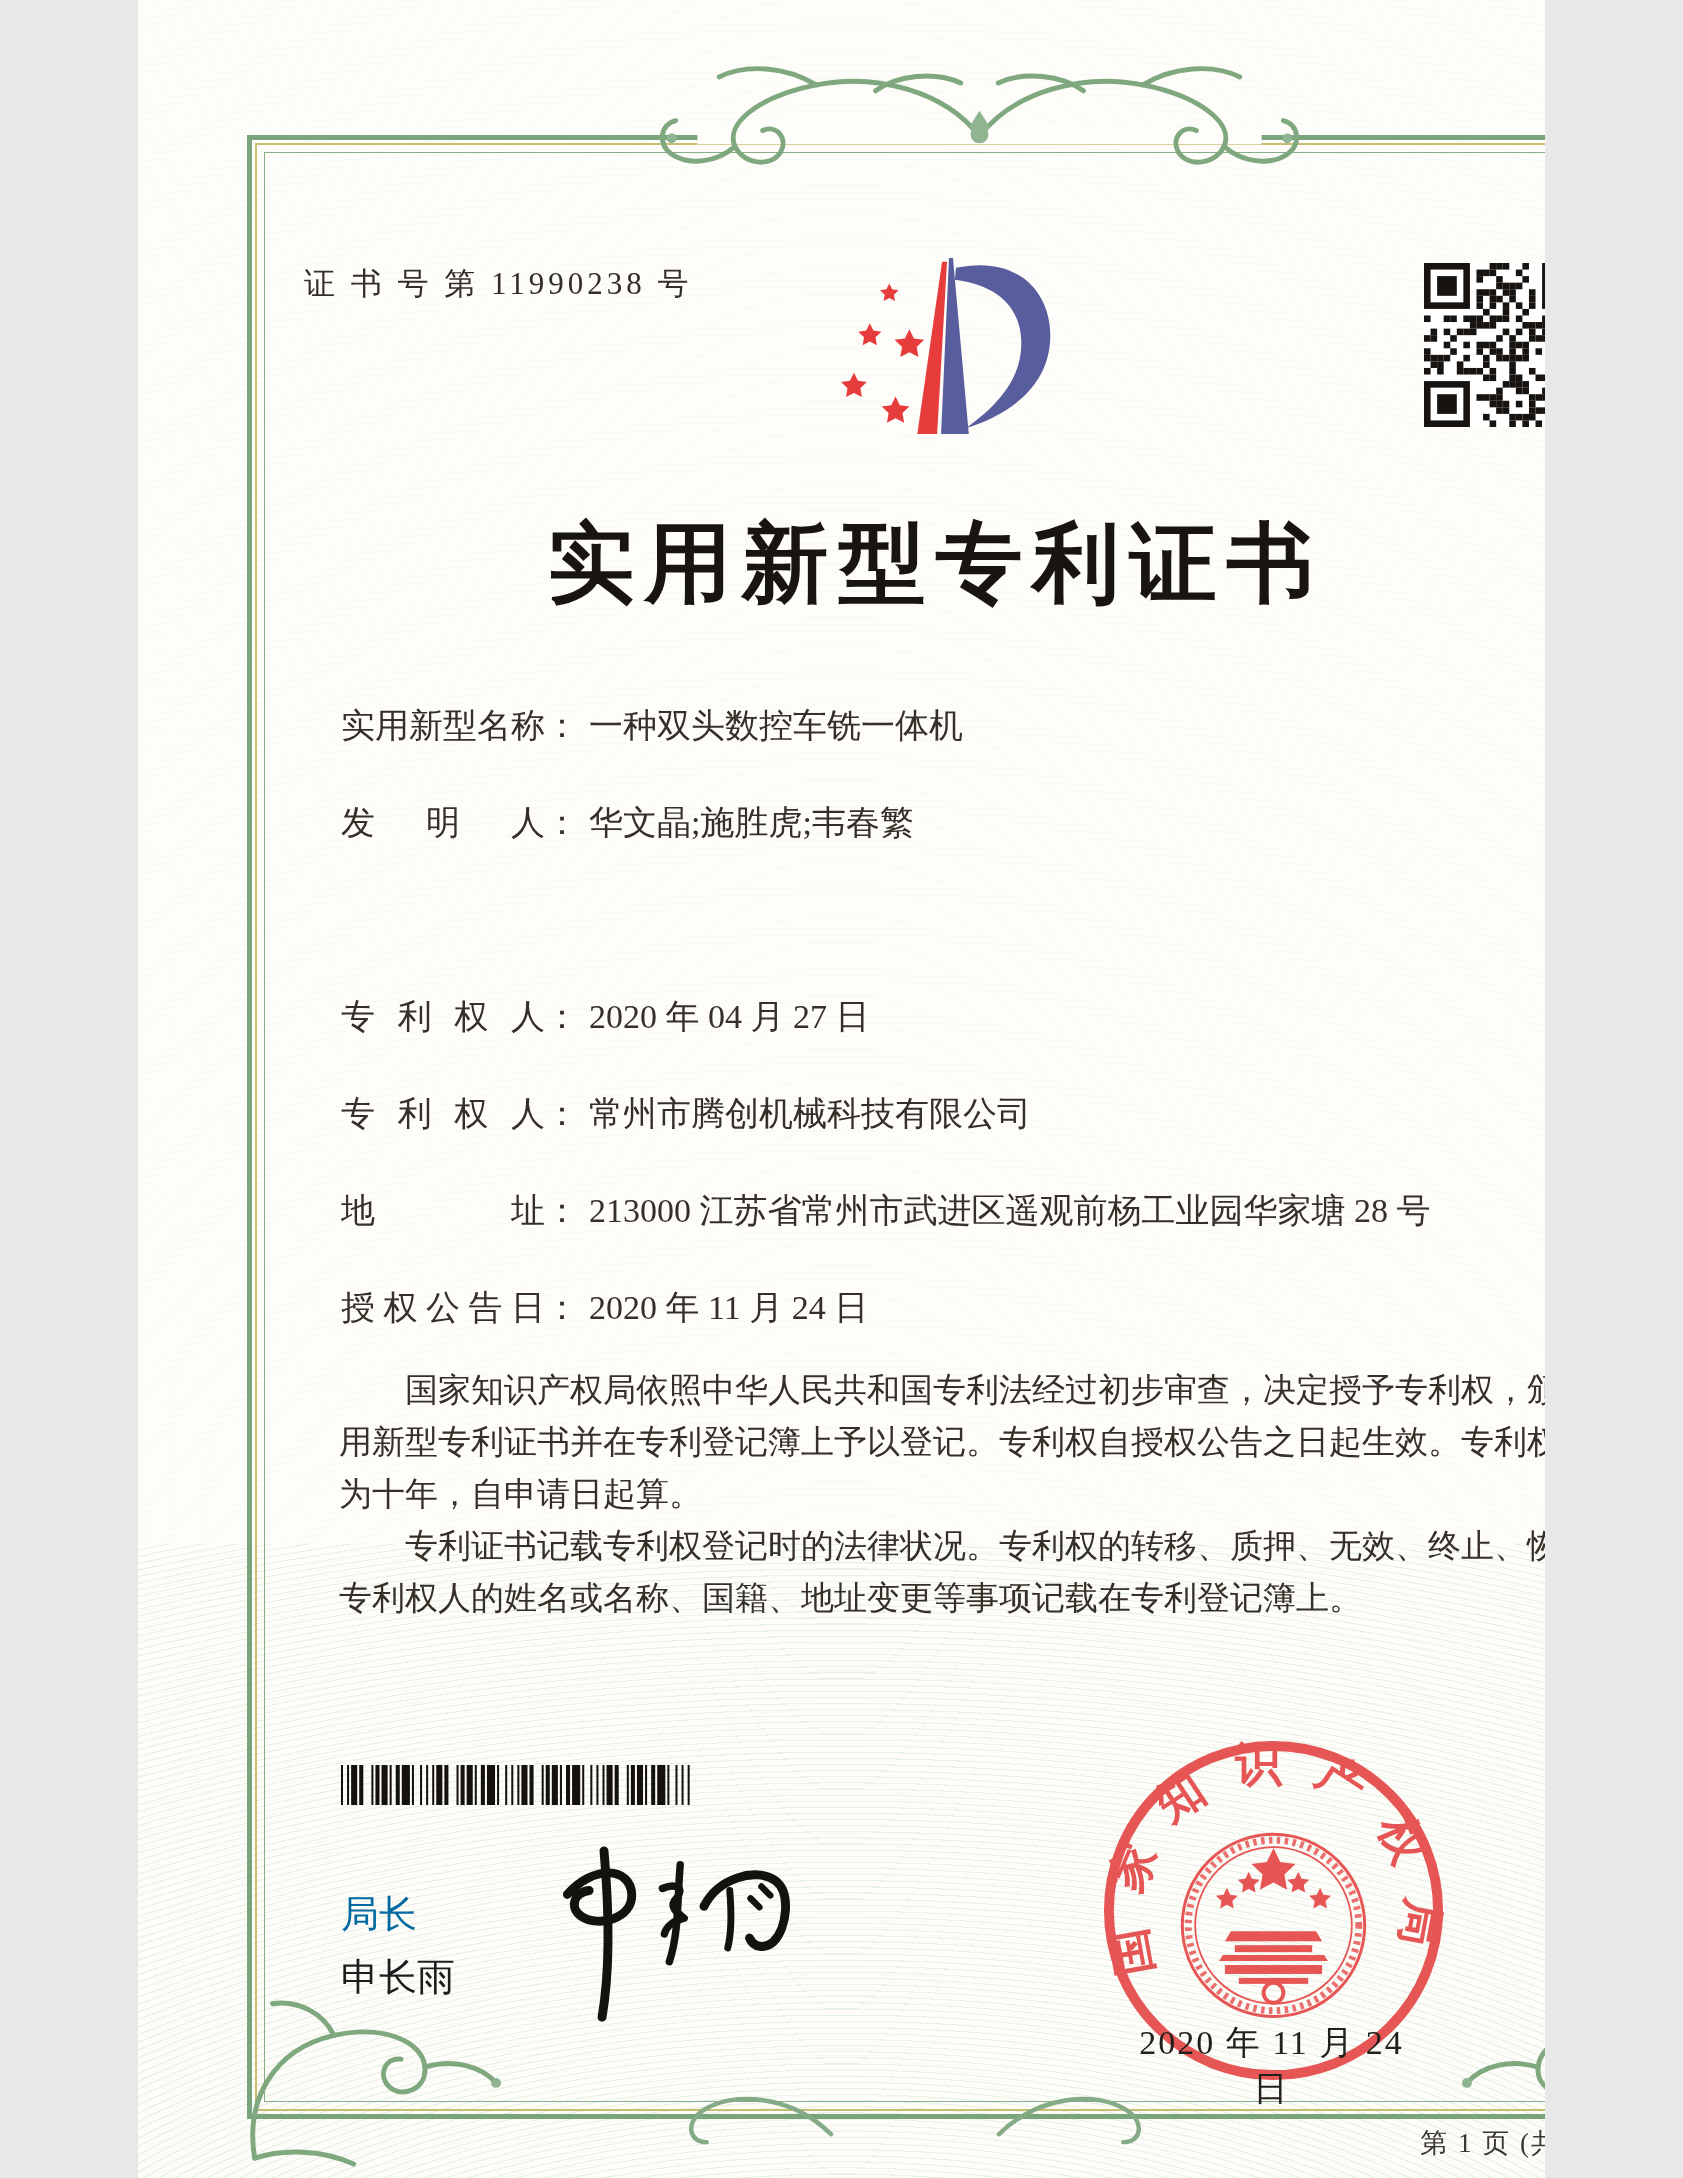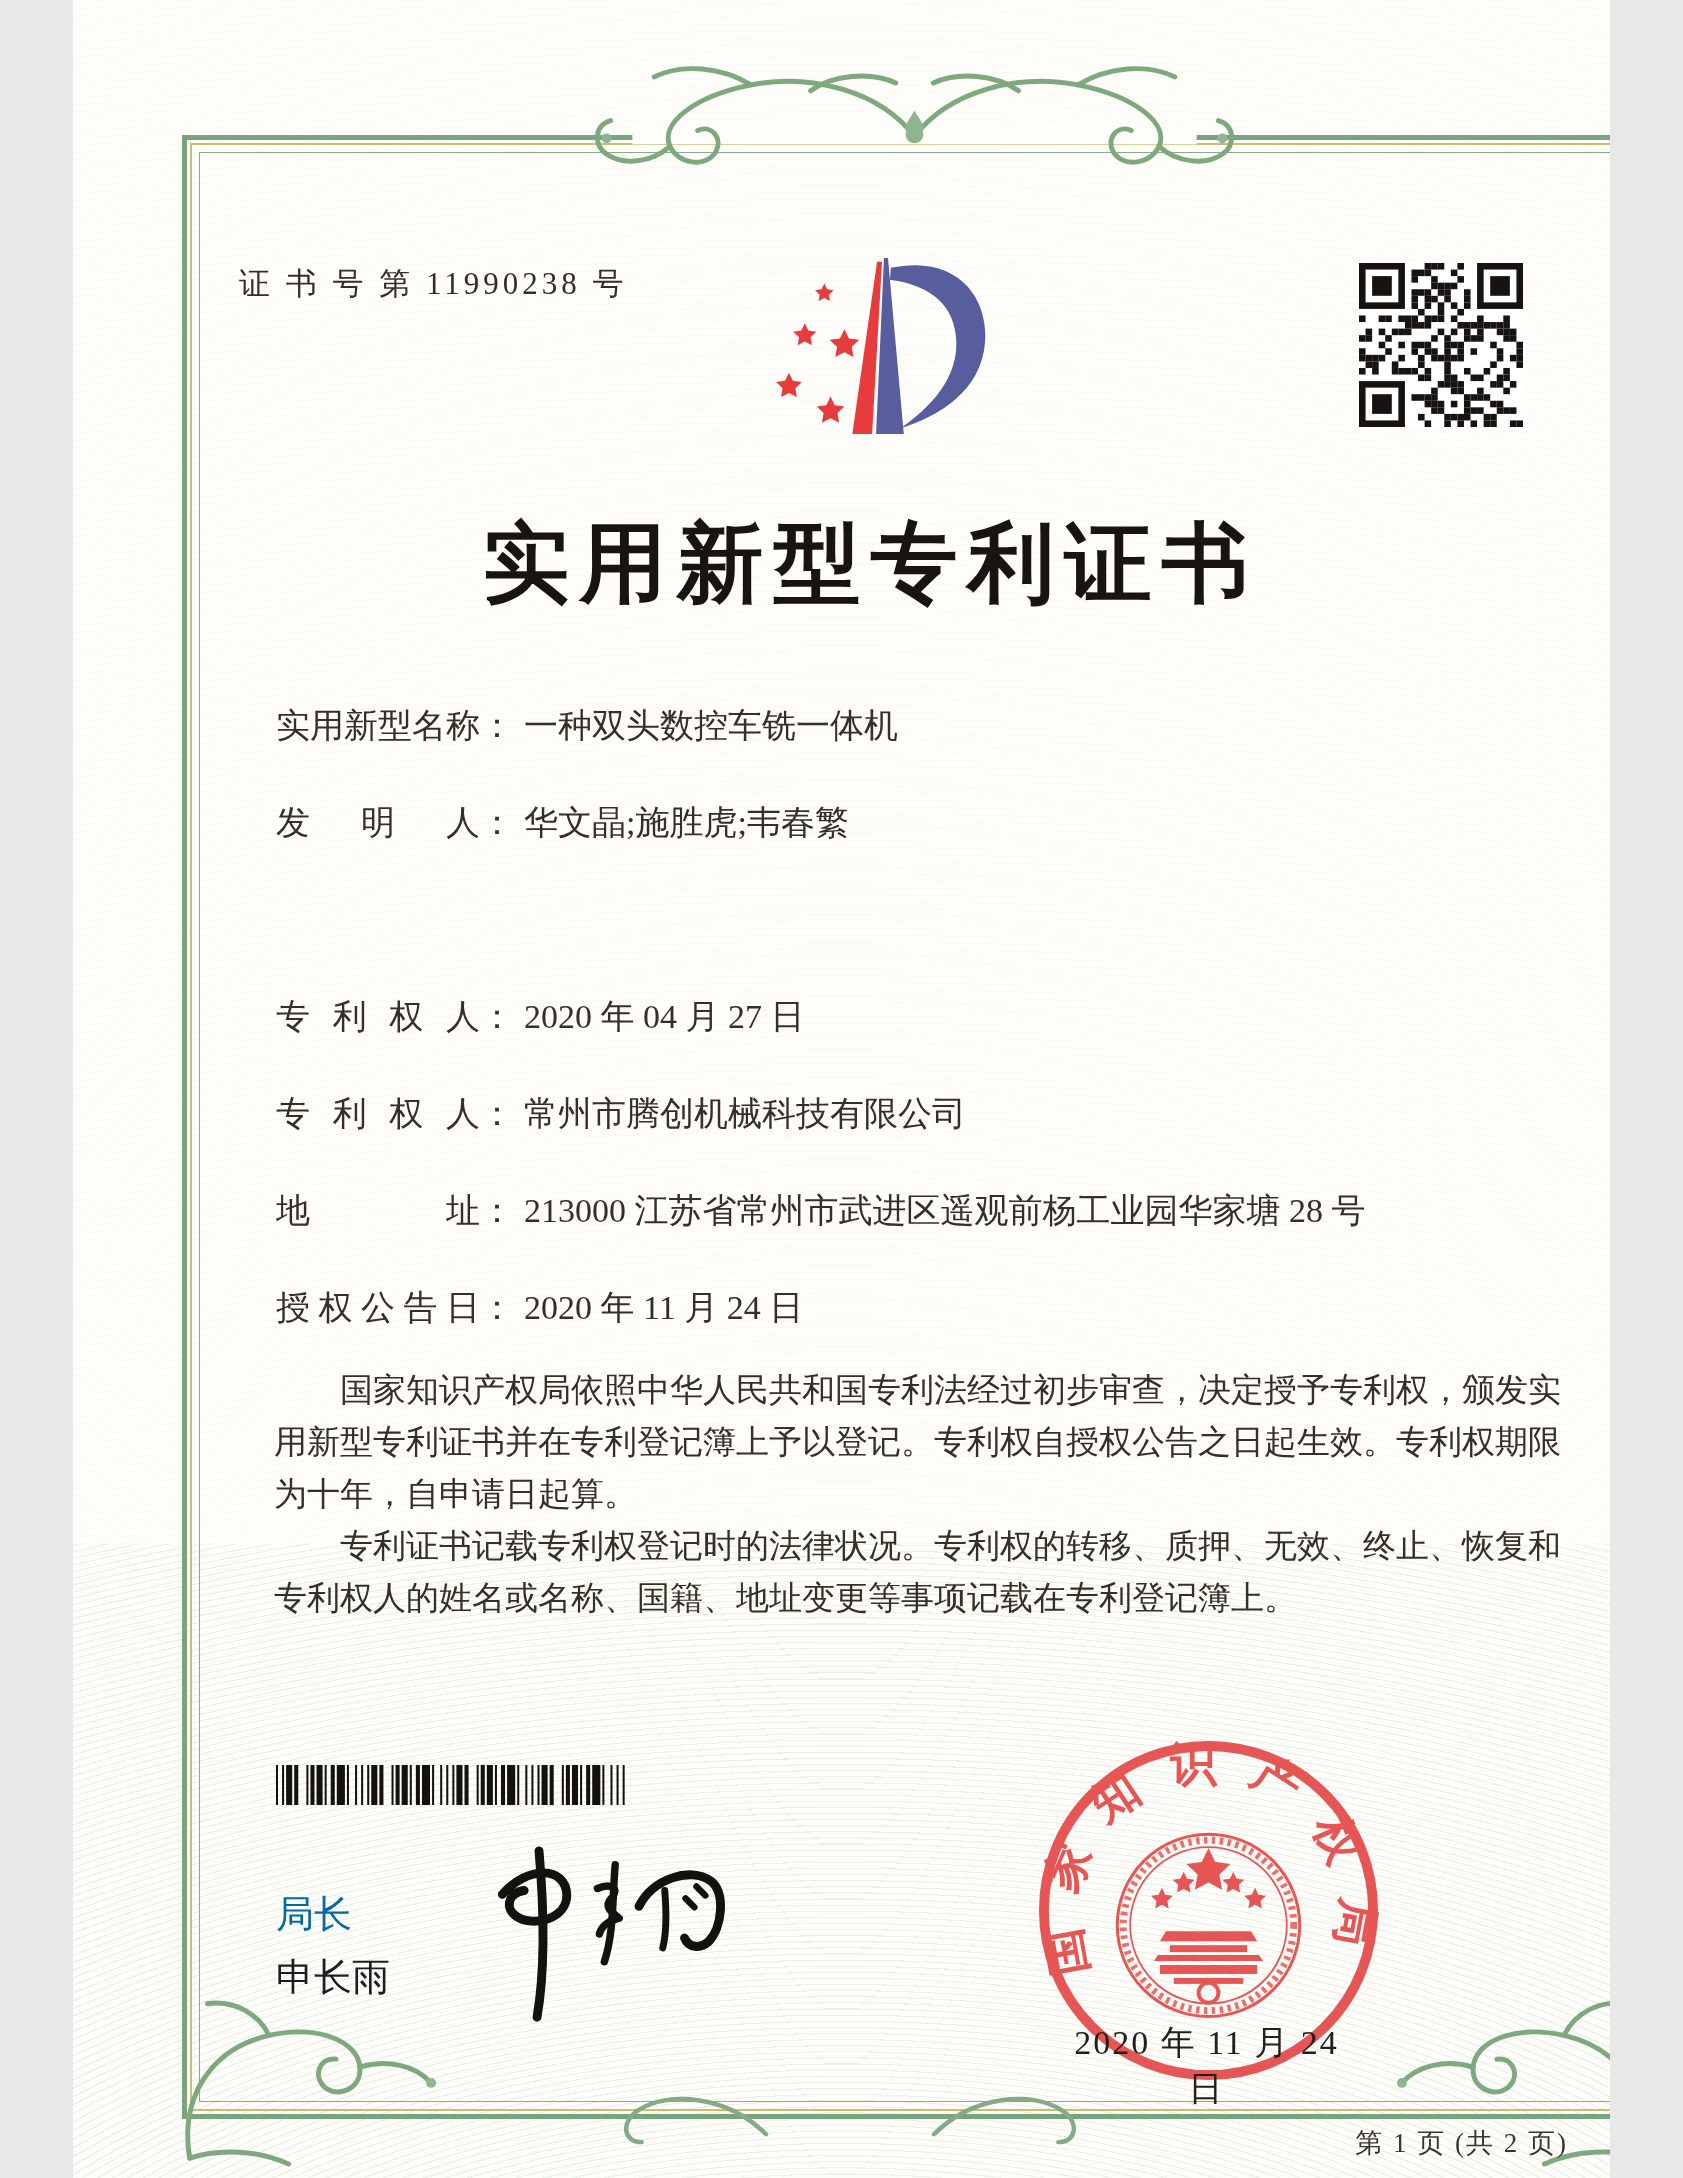--- a/index.html
+++ b/index.html
@@ -1,17 +1,17 @@
 <!DOCTYPE html>
 <html><head>
 <meta charset="utf-8">
 <style>
   html,body{margin:0;padding:0;background:#e8e8e8;}
   #page{
-    position:relative;width:1537px;height:2178px;margin:0 auto;
+    position:relative;width:1407px;height:2178px;margin:0 auto;
     background:#fefdfa;overflow:hidden;
     font-family:"Liberation Serif","DejaVu Serif",serif;color:#2e2923;
   }
   
   .waves{position:absolute;left:0;right:0;pointer-events:none;}
   .waves.full{top:0;bottom:0;opacity:.35;
     background:repeating-radial-gradient(1584px 891px at 50% 130%,
       rgba(255,255,255,0) 0 10px, rgba(140,190,145,.12) 10px 12px);}
   .waves.lower{top:1544px;bottom:0;opacity:.9;
     background:repeating-radial-gradient(1782px 990px at 50% 160%,

